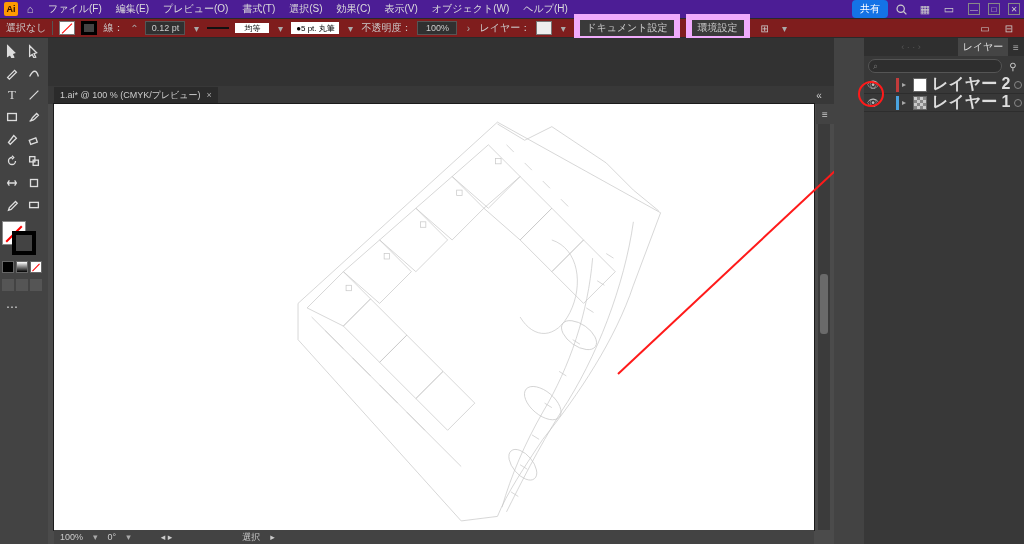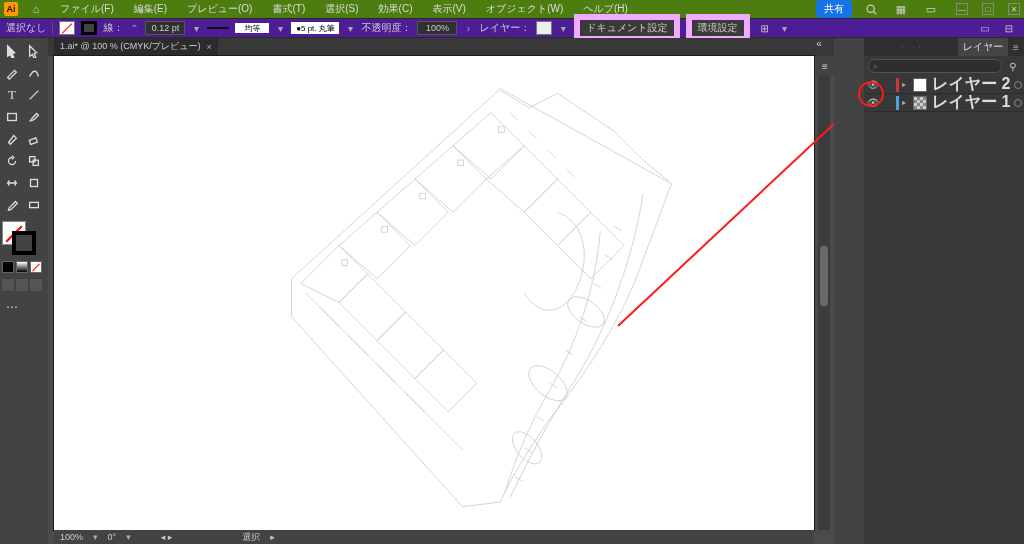--- a/index.html
+++ b/index.html
@@ -1,29 +1,29 @@
 <!DOCTYPE html>
 <html><head>
 <meta charset="utf-8">
 <style>
   * { margin:0; padding:0; box-sizing:border-box; font-family:"Meiryo","Hiragino Sans",sans-serif; user-select:none; }
   body { background:#323232; width:1024px; height:544px; overflow:hidden; color:#ccc; font-size:10px; }
 
   
-  .menubar { height:18px; background:#4d7c0f; display:flex; align-items:center; padding:0 4px; gap:8px; }
+  .menubar { height:18px; background:#4c1d95; display:flex; align-items:center; padding:0 4px; gap:2px; }
   .menubar .ai-logo { width:14px; height:14px; background:#ff9a00; color:#2b0a00; font-weight:bold; font-size:9px; display:flex; align-items:center; justify-content:center; border-radius:2px; }
   .menubar .home-icon { width:16px; height:16px; display:flex; align-items:center; justify-content:center; font-size:11px; color:#ccc; margin:0 2px; }
   .menubar .menu-item { padding:2px 6px; font-size:10px; color:#ddd; }
   .menubar .spacer { flex:1; }
   .menubar .share-btn { background:#1473e6; color:#fff; padding:2px 8px; border-radius:4px; font-size:10px; }
   .menubar .right-icon { width:16px; height:16px; display:flex; align-items:center; justify-content:center; color:#ccc; font-size:11px; margin:0 3px; }
   .win-ctrl { width:12px; height:12px; border:1px solid #888; margin-left:6px; display:flex; align-items:center; justify-content:center; font-size:8px; }
 
   
-  .ctrlbar { height:20px; background:#4c1d95; display:flex; align-items:center; padding:0 6px; gap:6px; border-top:1px solid #2a2a2a; border-bottom:1px solid #2a2a2a; }
+  .ctrlbar { height:20px; background:#7f1d1d; display:flex; align-items:center; padding:0 6px; gap:6px; border-top:1px solid #2a2a2a; border-bottom:1px solid #2a2a2a; }
   .ctrlbar .label { font-size:10px; color:#ccc; }
   .ctrlbar .swatch { width:16px; height:14px; background:#fff; border:1px solid #777; position:relative; }
   .ctrlbar .swatch.noslash::after{content:none;}
   .ctrlbar .swatch::after { content:""; position:absolute; left:0; right:0; top:50%; border-top:1.5px solid red; transform:rotate(-45deg);}
   .ctrlbar .stroke-sample { width:22px; height:2px; background:#111; }
   .ctrlbar .num-input { background:#303030; border:1px solid #555; color:#ccc; width:40px; height:14px; font-size:9px; text-align:center; }
   .ctrlbar .dash-sample { width:34px; height:10px; background:#fff; color:#000; font-size:8px; display:flex; align-items:center; justify-content:center; }
   .ctrlbar .dot-sample { width:48px; height:12px; background:#fff; color:#000; font-size:8px; display:flex; align-items:center; justify-content:center; }
   .ctrlbar .drop { width:10px; text-align:center; color:#aaa; }
   .ctrlbar .divider { width:1px; height:14px; background:#555; }
@@ -42,21 +42,21 @@
   .fs-fill::after{content:""; position:absolute; left:0; right:0; top:50%; border-top:2px solid red; transform:rotate(-45deg);}
   .fs-stroke { position:absolute; top:10px; left:10px; width:24px; height:24px; background:#434343; border:4px solid #000; }
   .color-modes { display:flex; gap:2px; margin-top:2px;}
   .cm { width:12px; height:12px; border:1px solid #666;}
   .cm.black{background:#000;} .cm.grad{background:linear-gradient(#fff,#000);} 
   .cm.none{background:#fff; position:relative;} .cm.none::after{content:"";position:absolute;left:0;right:0;top:50%;border-top:1.5px solid red;transform:rotate(-45deg);}
   .screen-modes { display:flex; gap:2px; margin-top:4px;}
   .sm{width:12px;height:12px;background:#555;}
 
   .docarea { flex:1; display:flex; flex-direction:column; background:#323232; position:relative;}
-  .doc-tab-row { height:18px; background:#383838; display:flex; align-items:flex-start; padding:0 6px; }
+  .doc-tab-row { height:18px; background:#383838; display:flex; align-items:center; padding:0 6px;margin-top:48px; }
   .doc-tab { font-size:9px; color:#ccc; padding:2px 6px; background:#2b2b2b; display:flex; align-items:center; gap:6px;}
   .doc-tab .close{font-size:9px;color:#aaa;}
   .canvas-wrap { flex:1; background:#4b4b4b; padding:6px; position:relative; }
   .canvas { position:absolute; left:6px; top:0; right:20px; bottom:14px; background:#ffffff; box-shadow:0 0 0 1px #1b1b1b; overflow:hidden;}
   .artwork { position:absolute; inset:0; }
   .artwork svg { width:100%; height:100%; }
   .vscroll { position:absolute; right:4px; top:0; bottom:14px; width:12px; background:#3b3b3b;}
   .vscroll .thumb{position:absolute; left:2px; right:2px; top:40%; height:60px; background:#6a6a6a; border-radius:3px;}
   .statusbar { position:absolute; left:6px; right:20px; bottom:0; height:14px; background:#434343; display:flex; align-items:center; gap:10px; padding:0 6px; font-size:9px; color:#ccc; }
   .statusbar .sb-drop{color:#aaa;}

